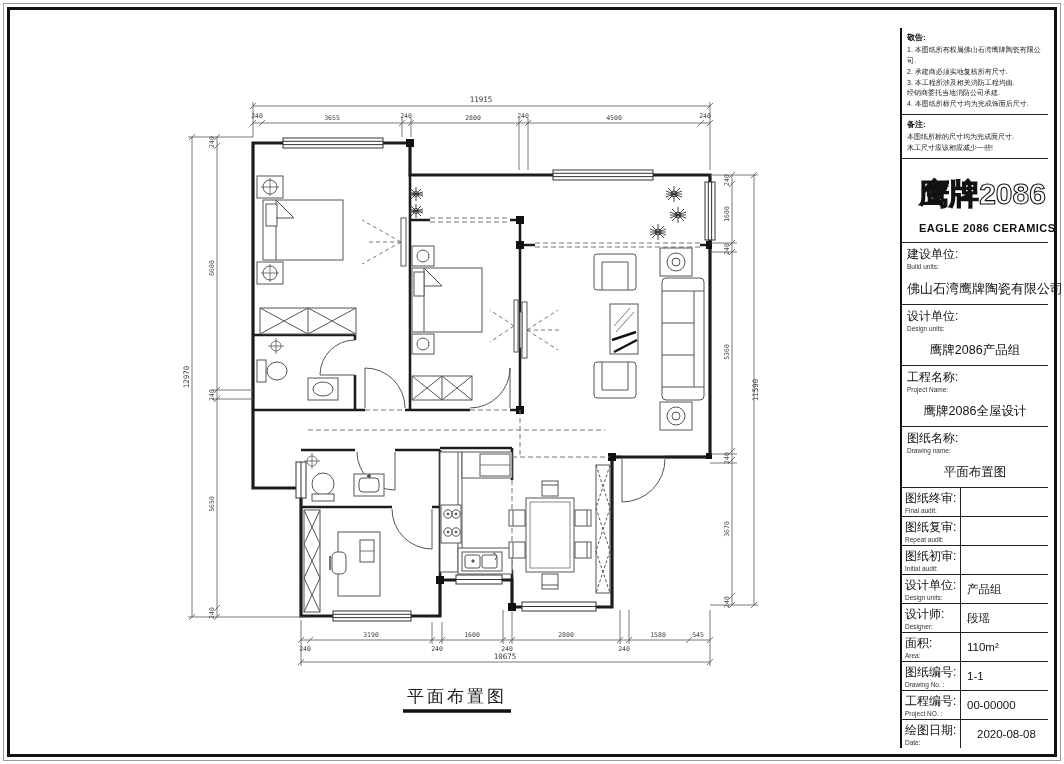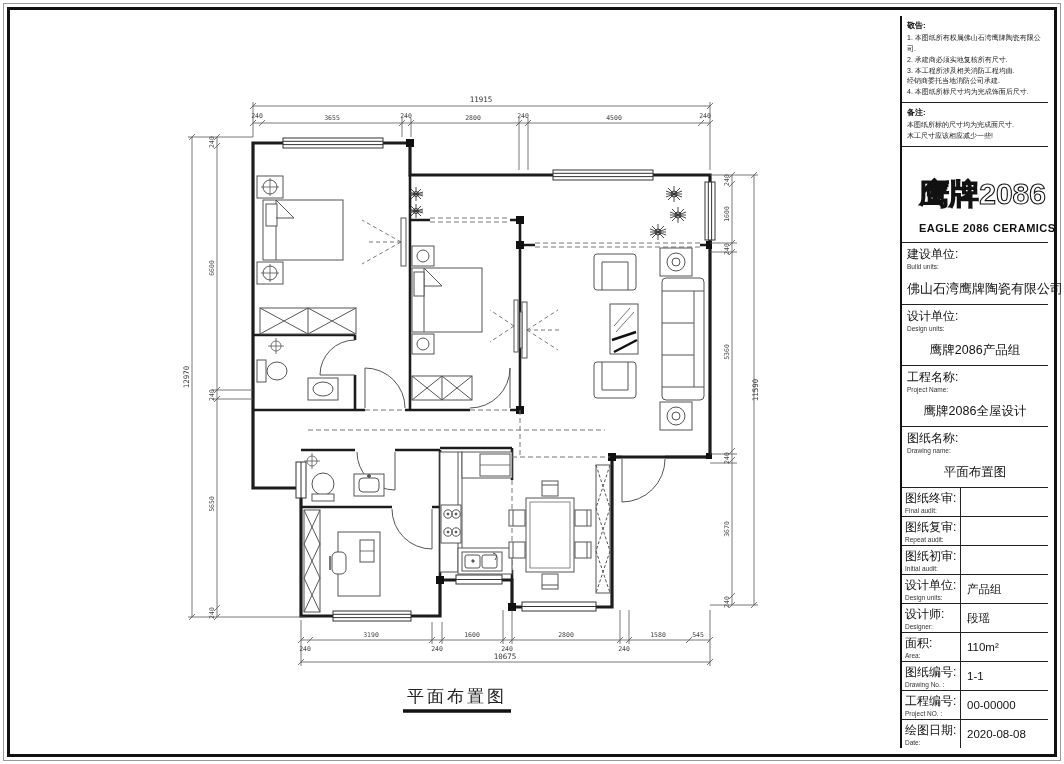--- a/index.html
+++ b/index.html
@@ -6,36 +6,36 @@
   body{width:1064px;height:764px;position:relative;font-family:"Liberation Sans","DejaVu Sans",sans-serif;color:#111;}
   .sheet{position:absolute;left:3px;top:3px;right:3px;bottom:3px;border:1px solid #9a9a9a;}
   .sheet-inner{position:absolute;left:3px;top:3px;right:3px;bottom:3px;border:3px solid #111;background:#fff;}
   
   .plan-area{position:absolute;left:0;top:0;width:898px;height:748px;}
   svg text{font-family:"DejaVu Sans Mono","DejaVu Sans",monospace;fill:#444;}
   .dim{font-size:6.5px;}
   .dimbig{font-size:7.5px;fill:#333;}
   .caption-txt{font-family:"Liberation Sans","DejaVu Sans",sans-serif;font-size:17px;fill:#222;letter-spacing:3px;}
   
-  .panel{position:absolute;top:6px;right:6px;bottom:6px;width:146px;border-left:2px solid #111;display:flex;flex-direction:column;background:#fff;}
+  .panel{position:absolute;top:18px;right:6px;bottom:6px;width:146px;border-left:2px solid #111;display:flex;flex-direction:column;background:#fff;}
   .pbox{border-bottom:1.5px solid #222;padding:4px 5px;}
   .notice-title{font-size:8px;font-weight:bold;margin-bottom:2px;}
   .notice-line{font-size:7px;line-height:1.55;color:#1a1a1a;}
   .spacer{flex:1;}
-  .logo-box{padding:6px 2px 8px 17px;border-bottom:1.5px solid #222;text-align:right;}
+  .logo-box{padding:6px 2px 8px 17px;border-bottom:1.5px solid #222;text-align:center;}
   .logo-cn{font-size:30px;font-weight:bold;letter-spacing:0px;color:#111;line-height:1.05;white-space:nowrap;}
   @supports(-webkit-text-stroke:1px #111){.logo-cn{color:#fff;-webkit-text-stroke:1.1px #111;}}
   .logo-en{font-size:11px;font-weight:bold;letter-spacing:0.5px;color:#111;margin-top:13px;white-space:nowrap;}
   .fullrow{border-bottom:1.5px solid #222;padding:3px 5px 6px 5px;}
   .lbl-cn{font-size:12px;color:#111;}
   .lbl-en{font-size:6.5px;color:#333;}
   .fullrow .val{font-size:12.5px;text-align:center;margin-top:10px;white-space:nowrap;}
   .fullrow .val.big{font-size:13px;}
   .gridrow{border-bottom:1.5px solid #222;display:flex;min-height:24px;}
-  .gridrow:last-child{border-bottom:none;}
+  .gridrow:last-child{border-bottom:none;gap:10px;}
   .gridrow .cell-l{width:52px;border-right:1.5px solid #222;padding:2px 3px;}
   .gridrow .cell-r{flex:1;display:flex;align-items:center;padding:2px 6px;font-size:11.5px;white-space:nowrap;}
 </style>
 </head>
 <body>
 
 <div class="sheet">
 <div class="sheet-inner">
 
   <div class="plan-area">

